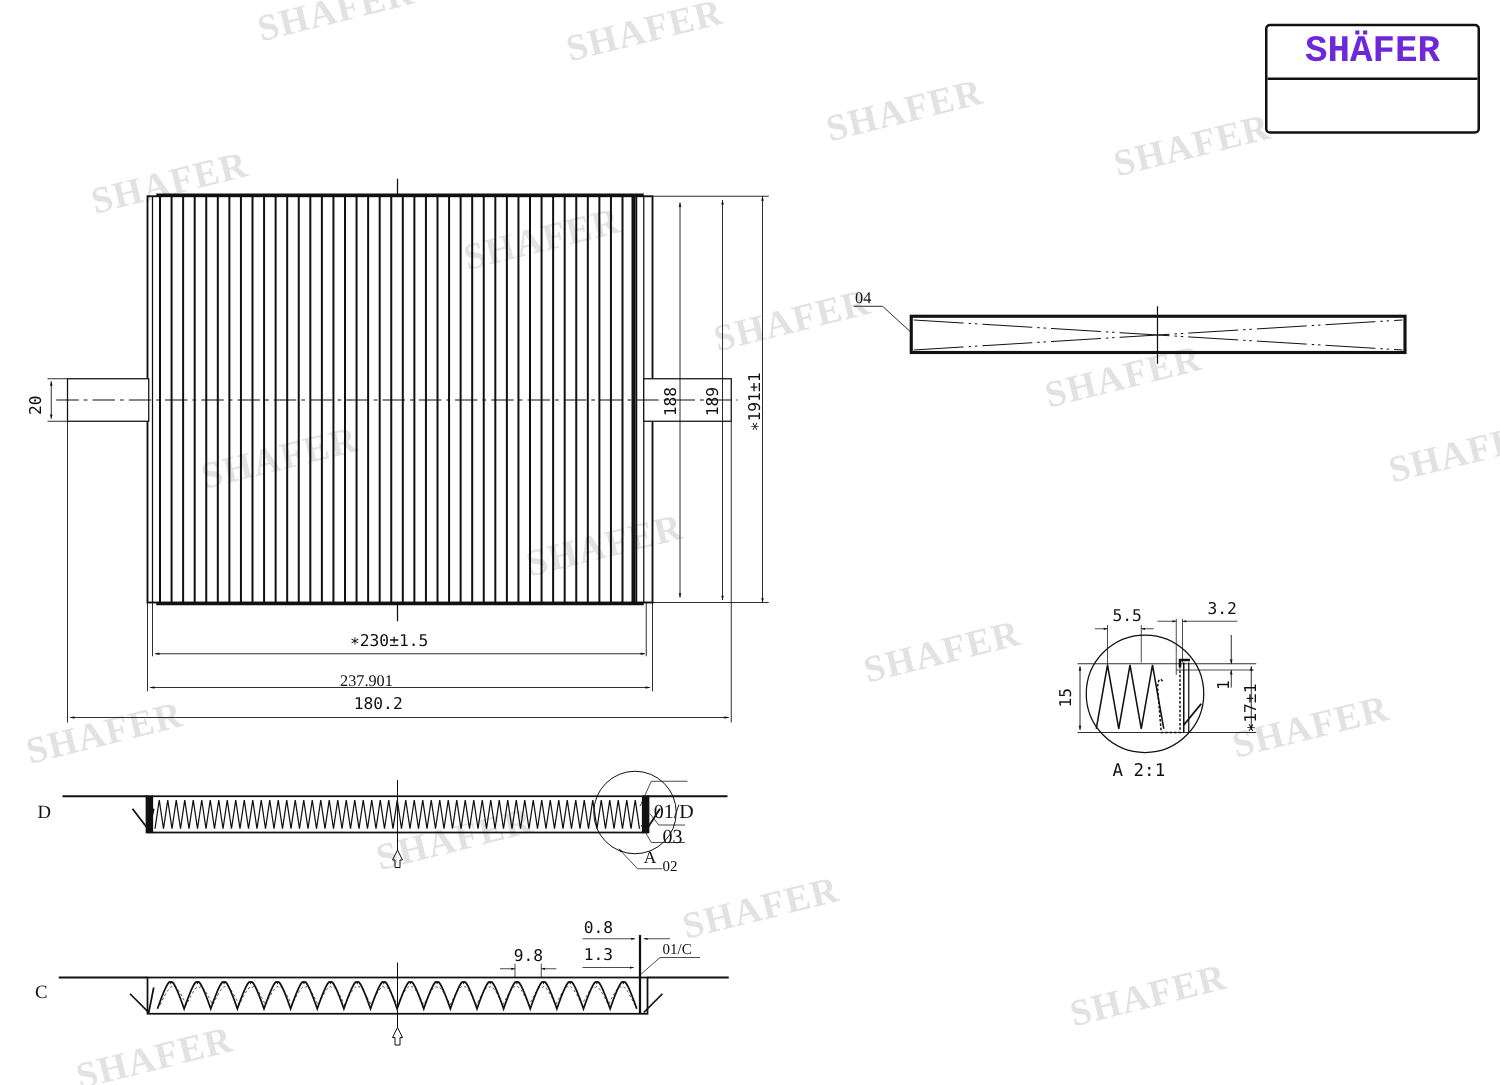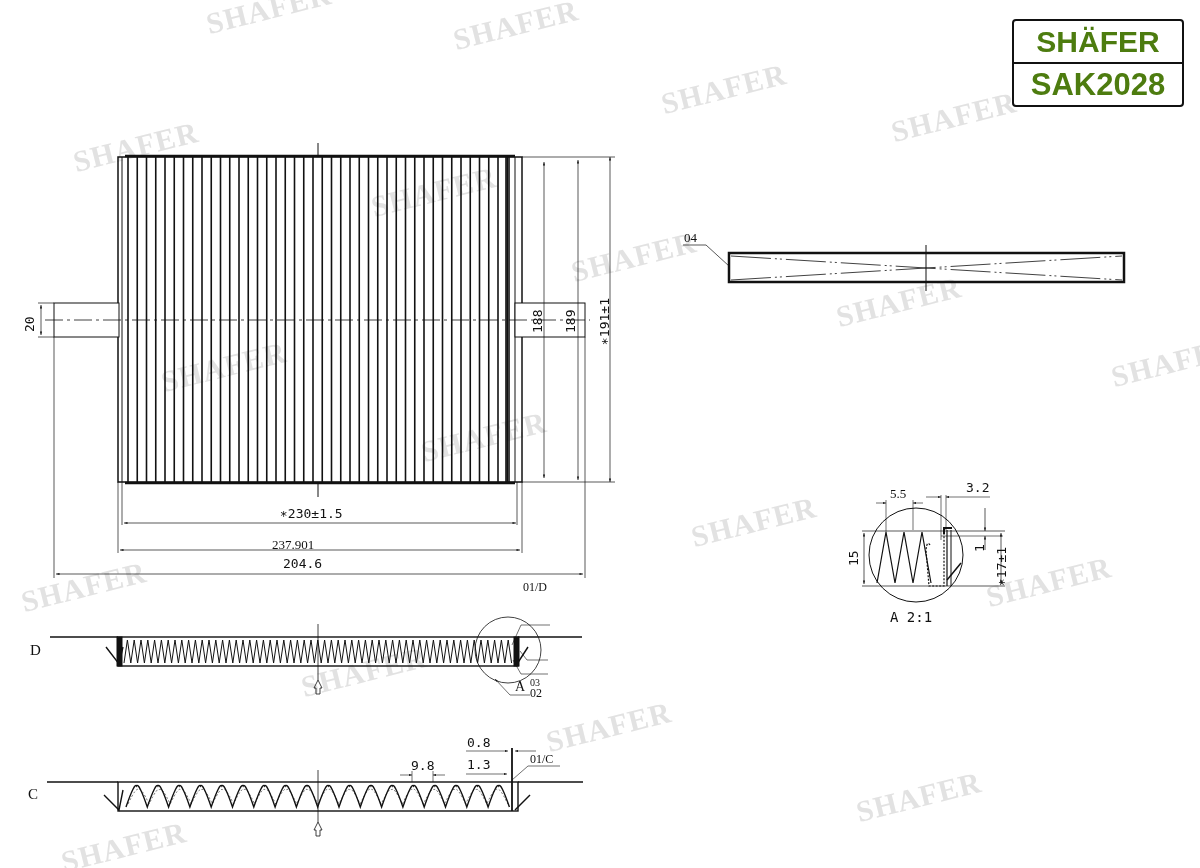--- a/index.html
+++ b/index.html
@@ -1,20 +1,20 @@
 <!DOCTYPE html>
 <html><head>
 <meta charset="utf-8">
 <style>
   html,body{margin:0;padding:0;background:#fff;}
   #canvas{position:relative;width:1200px;height:868px;overflow:hidden;background:#fff;font-family:"DejaVu Sans Mono","Liberation Mono",monospace;}
   svg{position:absolute;left:0;top:0;}
   .wm{position:absolute;font-family:"Liberation Serif","DejaVu Serif",serif;font-weight:bold;font-size:30px;color:#e2e2e2;transform:rotate(-14deg);letter-spacing:1px;white-space:nowrap;}
   .brand{position:absolute;left:1012px;top:19px;width:168px;height:84px;border:2px solid #111;border-radius:4px;background:#fff;}
-  .brand .row{height:41px;display:flex;align-items:center;justify-content:center;font-family:Liberation Sans, sans-serif;font-weight:bold;color:#4d7c0f;}
+  .brand .row{height:41px;display:flex;align-items:center;justify-content:center;font-family:Liberation Mono, monospace;font-weight:bold;color:#6d28d9;}
   .brand .r1{font-size:30px;border-bottom:2px solid #111;}
   .brand .r2{font-size:31px;}
   .lbl{position:absolute;font-family:"DejaVu Sans Mono","Liberation Mono",monospace;font-size:13px;color:#111;white-space:nowrap;}
   .vlbl{transform:rotate(-90deg);transform-origin:left top;}
   .serif{font-family:"Liberation Serif","DejaVu Serif",serif;font-size:15px;}
 </style>
 </head>
 <body>
 
 <div id="canvas">
@@ -35,21 +35,20 @@
       <div class="wm" style="left: 20px; top: 570px;">SHAFER</div>
       <div class="wm" style="left: 985px; top: 565px;">SHAFER</div>
       <div class="wm" style="left: 300px; top: 655px;">SHAFER</div>
       <div class="wm" style="left: 545px; top: 710px;">SHAFER</div>
       <div class="wm" style="left: 855px; top: 780px;">SHAFER</div>
       <div class="wm" style="left: 60px; top: 830px;">SHAFER</div>
     </div>
 
   <div class="brand">
     <div class="row r1">SHÄFER</div>
-    <div class="row r2">SAK2028</div>
   </div>
 
   <svg width="1200" height="868" viewBox="0 0 1200 868">
     <defs>
       <marker id="arr" viewBox="0 0 10 10" refX="10" refY="5" markerWidth="7" markerHeight="5" orient="auto-start-reverse">
         <path d="M0,2 L10,5 L0,8 z" fill="#111"></path>
       </marker>
     </defs>
 
     <g stroke="#111" fill="none">
@@ -208,35 +207,35 @@
       <path d="M512,780 L528,766 L560,766" stroke-width="0.6"></path>
     </g>
   </svg>
 
   <div class="lbl vlbl" style="left:22px;top:332px;">20</div>
   <div class="lbl vlbl" style="left:530px;top:333px;">188</div>
   <div class="lbl vlbl" style="left:563px;top:333px;">189</div>
   <div class="lbl vlbl" style="left:597px;top:345px;">∗191±1</div>
   <div class="lbl" style="left:280px;top:506px;text-align:right;">∗230±1.5</div>
   <div class="lbl" style="left:272px;top:537px;font-family:Liberation Serif, serif;">237.901</div>
-  <div class="lbl" style="left:283px;top:556px;">204.6</div>
+  <div class="lbl" style="left:283px;top:556px;">180.2</div>
 
   <div class="lbl serif" style="left:684px;top:230px;font-size:13px;">04</div>
 
-  <div class="lbl" style="left:890px;top:486px;font-family:Liberation Serif, serif;">5.5</div>
+  <div class="lbl" style="left:890px;top:486px;">5.5</div>
   <div class="lbl" style="left:966px;top:480px;">3.2</div>
   <div class="lbl vlbl" style="left:846px;top:566px;">15</div>
   <div class="lbl vlbl" style="left:972px;top:552px;">1</div>
   <div class="lbl vlbl" style="left:994px;top:586px;">∗17±1</div>
   <div class="lbl" style="left:890px;top:609px;font-size:14px;">A 2:1</div>
 
   <div class="lbl serif" style="left:30px;top:642px;">D</div>
-  <div class="lbl serif" style="left:523px;top:580px;font-size:12px;">01/D</div>
+  <div class="lbl serif" style="left:523px;top:641px;font-size:16px;">01/D</div>
   <div class="lbl serif" style="left:530px;top:646px;font-size:12px;margin-top:40px;">02</div>
-  <div class="lbl serif" style="left:530px;top:661px;font-size:10px;margin-top:16px;">03</div>
+  <div class="lbl serif" style="left:530px;top:661px;font-size:16px;">03</div>
   <div class="lbl serif" style="left:515px;top:679px;font-size:14px;">A</div>
 
   <div class="lbl serif" style="left:28px;top:786px;">C</div>
   <div class="lbl" style="left:411px;top:758px;">9.8</div>
   <div class="lbl" style="left:467px;top:735px;">0.8</div>
   <div class="lbl" style="left:467px;top:757px;">1.3</div>
   <div class="lbl serif" style="left:530px;top:752px;font-size:12px;">01/C</div>
 
 </div>
 

